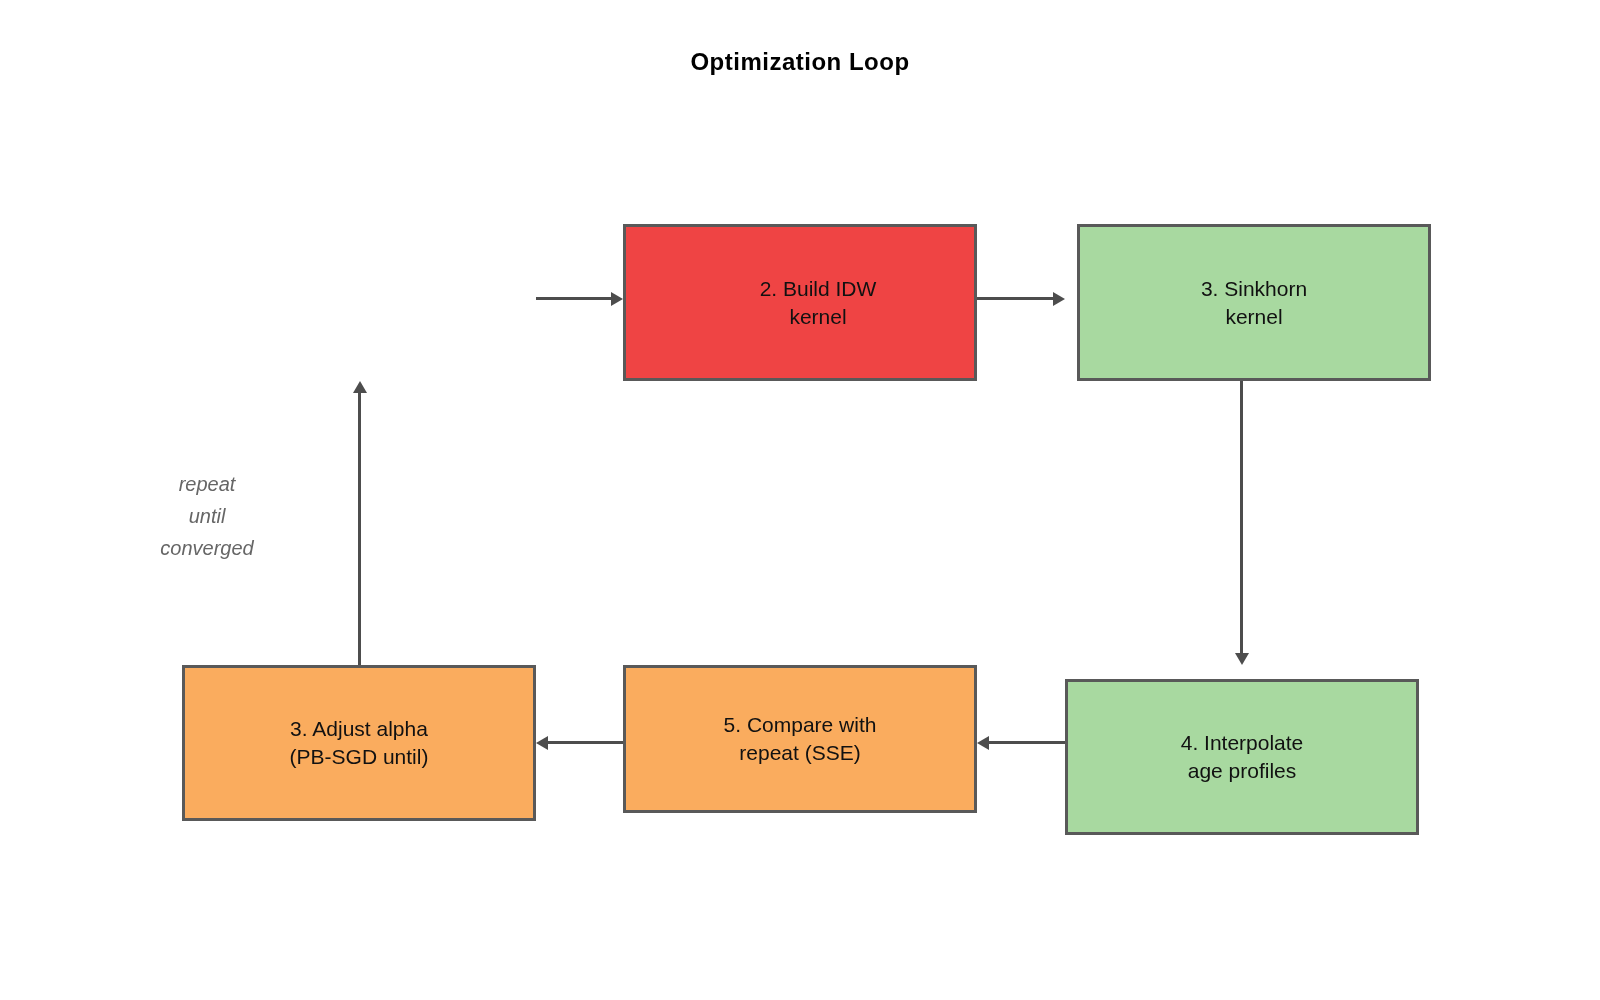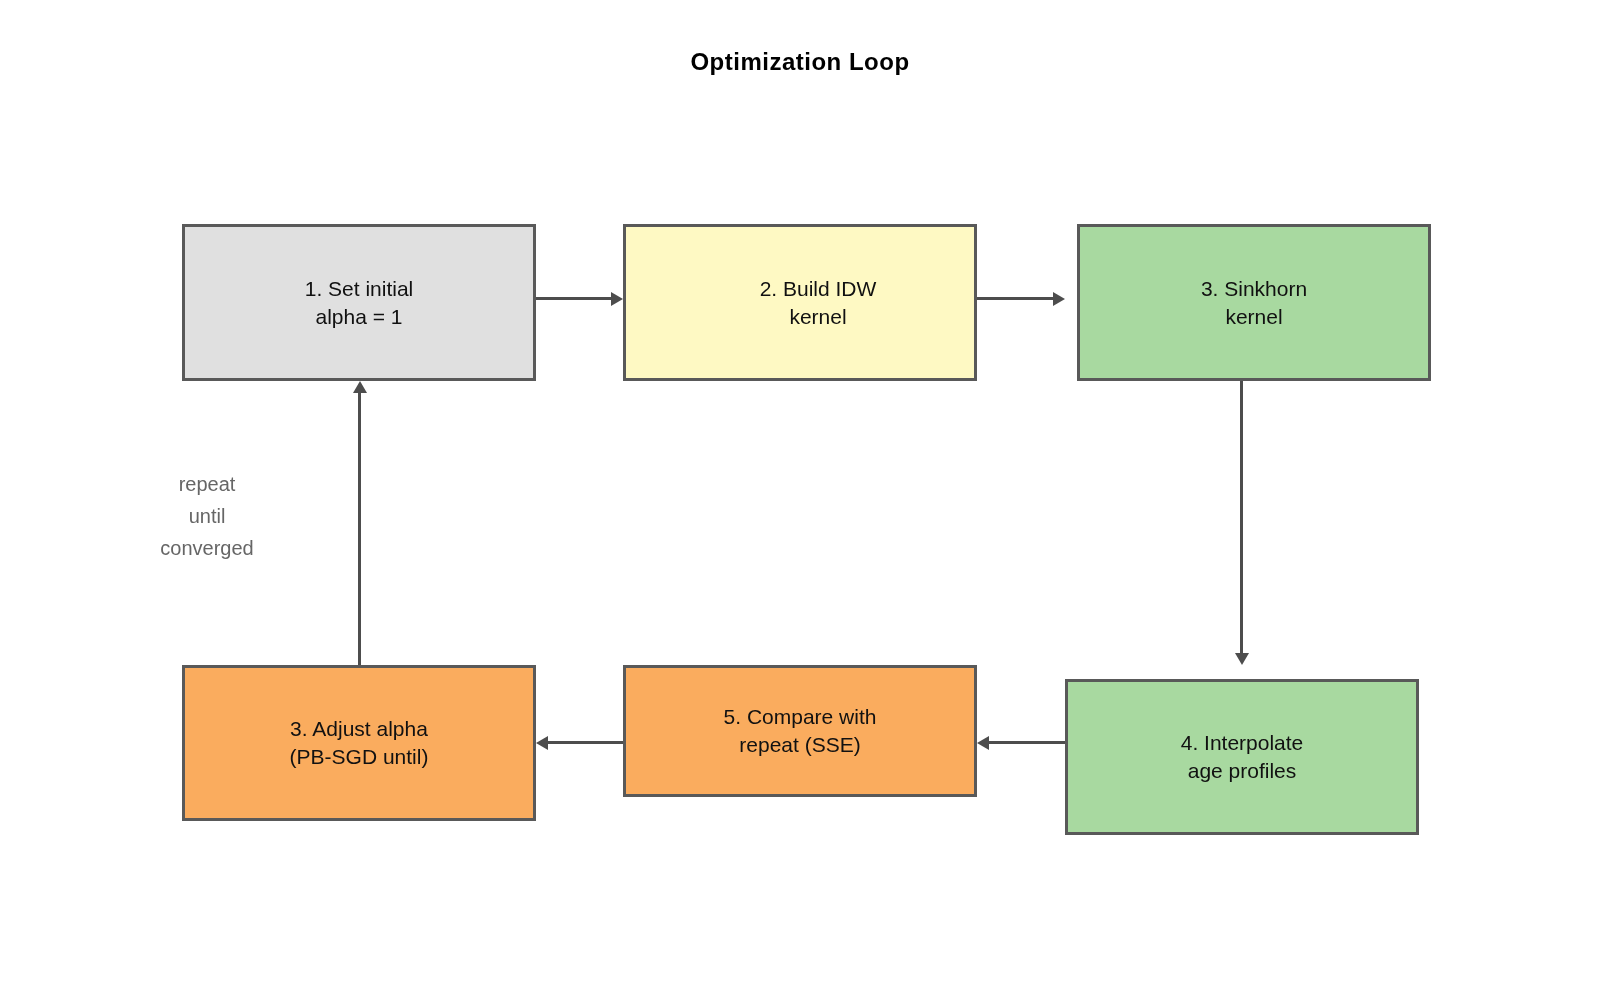--- a/index.html
+++ b/index.html
@@ -38,21 +38,21 @@
     justify-content: center;
     text-align: center;
     font-size: 21px;
     line-height: 28px;
     color: #111111;
   }
   .node-1 { left: 182px;  top: 224px; }
   .node-2 { left: 623px;  top: 224px; }
   .node-3 { left: 1065px; top: 224px; }
   .node-4 { left: 1065px; top: 679px; height: 156px; }
-  .node-5 { left: 623px;  top: 665px; height: 132px; }
+  .node-5 { left: 623px;  top: 665px; height: 148px; }
   .node-6 { left: 182px;  top: 665px; height: 156px; }
 
   .edge-line {
     position: absolute;
     background: #4d4d4d;
   }
   .edge-head {
     position: absolute;
     width: 0;
     height: 0;
@@ -75,37 +75,34 @@
   
   .line-6-1 { left: 358px; top: 392px; width: 3px; height: 273px; }
   .head-6-1 { left: 352.5px; top: 381px; border-left: 7px solid transparent; border-right: 7px solid transparent; border-bottom: 12px solid #4d4d4d; }
 
   .loop-note {
     position: absolute;
     left: 142px;
     top: 468px;
     width: 130px;
     text-align: center;
+    font-style: italic;
     font-size: 20px;
     line-height: 32px;
     color: #666666;
   }
 </style>
 </head>
 <body>
 
 <div class="canvas">
 
   <div class="title">Optimization Loop</div>
 
-  <div class="node node-1" style="background: rgb(224, 224, 224);">
-    <span>1. Set initial</span>
-    <span>alpha = 1</span>
-  </div>
-  <div class="node node-2" style="background: #fef9c3; padding-left: 36px;">
+  <div class="node node-2" style="background: #ef4444; padding-left: 36px;">
     <span>2. Build IDW</span>
     <span>kernel</span>
   </div>
   <div class="node node-3" style="background: rgb(168, 217, 160); margin-left: 12px;">
     <span>3. Sinkhorn</span>
     <span>kernel</span>
   </div>
   <div class="node node-4" style="background: rgb(168, 217, 160);">
     <span>4. Interpolate</span>
     <span>age profiles</span>

